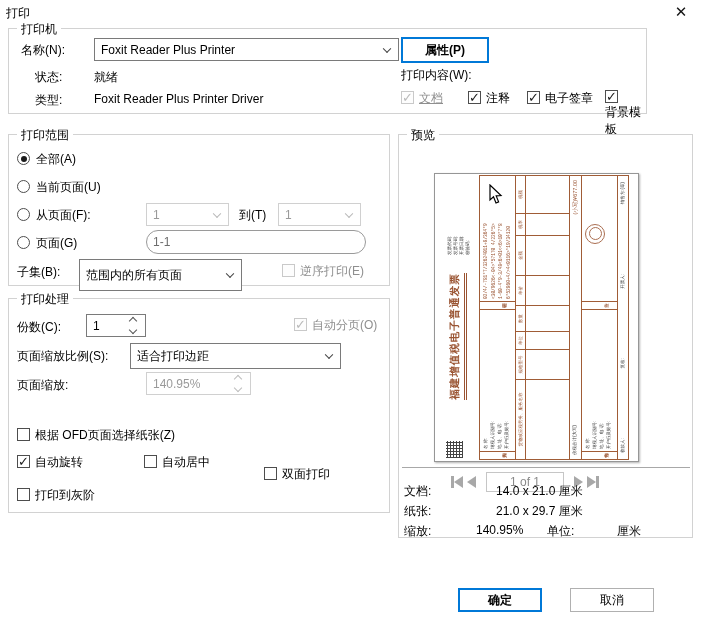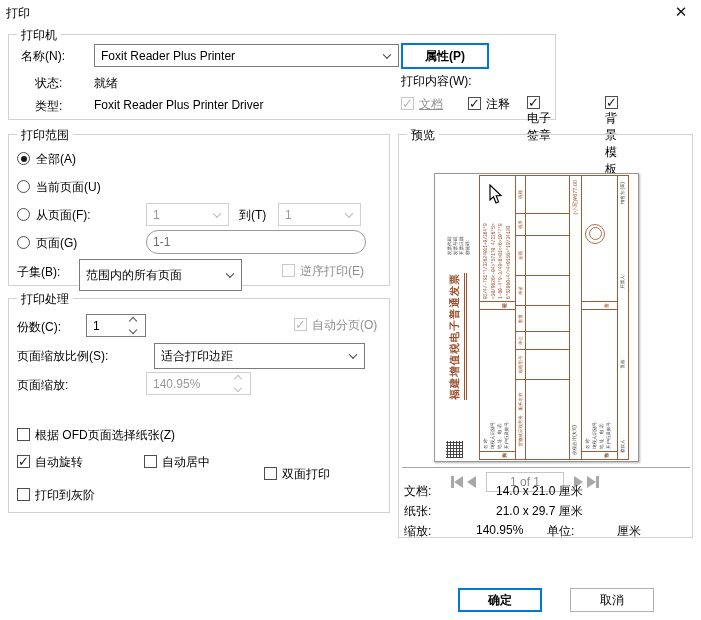--- a/index.html
+++ b/index.html
@@ -81,21 +81,21 @@
   .cursor-svg { position:absolute; left:54px; top:10px; }
 </style>
 </head>
 <body>
 
 <div class="dialog">
 
   <div class="titlebar-text">打印</div>
   <div class="close-x">✕</div>
 
-  <div class="group" style="left:8px;top:34px;width:548px;height:86px;">
+  <div class="group" style="left:8px;top:28px;width:639px;height:86px;">
     <span class="group-label">打印机</span>
 
     <span class="abs" style="left:12px;top:13px;">名称(N):</span>
     <div class="combo" style="left:85px;top:9px;width:305px;height:23px;">
       <span>Foxit Reader Plus Printer</span>
       <span class="chev"></span>
     </div>
     <div class="btn accent" style="left:392px;top:8px;width:88px;height:26px;">
       <span>属性(P)</span>
     </div>
@@ -169,21 +169,21 @@
       <span class="spin-btns">
           <span class="sp-up"></span>
           <span class="sp-dn"></span>
         </span>
     </div>
     <span class="abs dis-text" style="left:285px;top:18px;">
       <span class="cb checked disabled"></span><span class="cblabel">自动分页(O)</span>
     </span>
 
     <span class="abs" style="left:8px;top:49px;">页面缩放比例(S):</span>
-    <div class="combo" style="left:145px;top:44px;width:211px;height:26px;">
+    <div class="combo" style="left:121px;top:44px;width:211px;height:26px;">
       <span>适合打印边距</span>
         <span class="chev"></span>
     </div>
 
     <span class="abs" style="left:8px;top:78px;">页面缩放:</span>
     <div class="spinner disabled" style="left:137px;top:73px;width:105px;height:23px;">
       <span>140.95%</span>
       <span class="spin-btns">
           <span class="sp-up"></span>
           <span class="sp-dn"></span>

